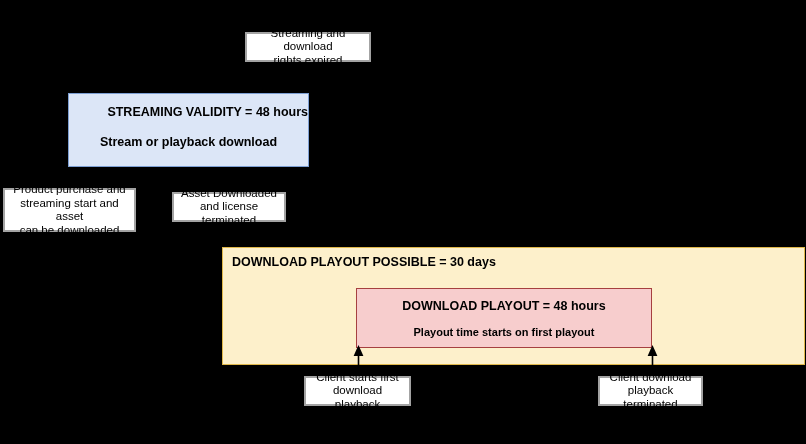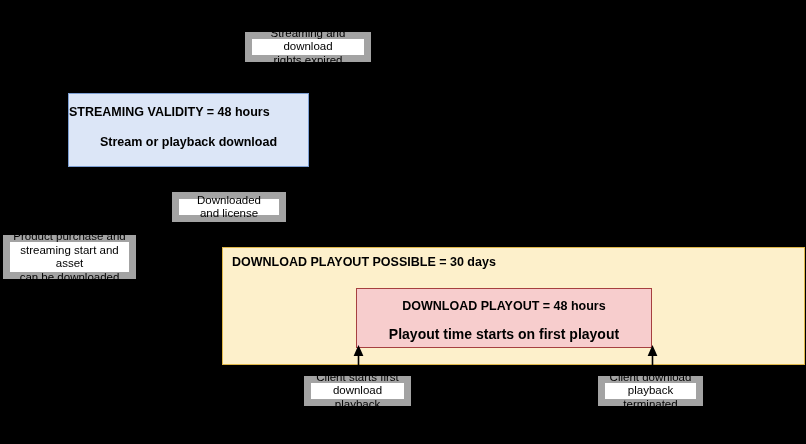--- a/index.html
+++ b/index.html
@@ -14,21 +14,21 @@
     background: #000000;
     font-family: "Liberation Sans", sans-serif;
     overflow: hidden;
   }
 
   
   .callout {
     position: absolute;
     background: #ffffff;
     color: #000000;
-    border: 7px solid #a3a3a3;
+    border: 2px solid #a3a3a3;
     box-sizing: border-box;
     font-size: 11.5px;
     line-height: 13.5px;
     text-align: center;
     display: flex;
     align-items: center;
     justify-content: center;
     padding: 2px 3px;
     white-space: pre-line;
   }
@@ -37,21 +37,21 @@
   .band-blue {
     position: absolute;
     background: #dce6f7;
     border: 1px solid #7d9fd3;
     box-sizing: border-box;
   }
   .band-blue .line1 {
     position: absolute;
     left: 0; right: 0;
     top: 11px;
-    text-align: left;
+    text-align: right;
     font-size: 12.5px;
     font-weight: bold;
     color: #000000;
   }
   .band-blue .line2 {
     position: absolute;
     left: 0; right: 0;
     top: 41px;
     text-align: center;
     font-size: 12.5px;
@@ -89,21 +89,21 @@
     text-align: center;
     font-size: 12.5px;
     font-weight: bold;
     color: #000000;
   }
   .band-pink .line2 {
     position: absolute;
     left: 0; right: 0;
     top: 37px;
     text-align: center;
-    font-size: 14px;
+    font-size: 11px;
     font-weight: bold;
     color: #000000;
   }
 
   
   .arrow {
     position: absolute;
   }
 </style>
 </head>
@@ -112,21 +112,21 @@
 <div id="canvas">
 
   <div class="callout" style="left:245px; top:32px; width:126px; height:30px;">Streaming and download
 rights expired</div>
 
   <div class="band-blue" style="left:68px; top:93px; width:241px; height:74px;">
     <div class="line1">STREAMING VALIDITY = 48 hours</div>
     <div class="line2">Stream or playback download</div>
   </div>
 
-  <div class="callout" style="left:3px; top:188px; width:133px; height:44px;margin-top:47px;">Product purchase and
+  <div class="callout" style="left:3px; top:188px; width:133px; height:44px;">Product purchase and
 streaming start and asset
 can be downloaded</div>
 
   <div class="callout" style="left:172px; top:192px; width:114px; height:30px;">Asset Downloaded
 and license terminated</div>
 
   <div class="band-cream" style="left:222px; top:247px; width:583px; height:118px;">
     <div class="title">DOWNLOAD PLAYOUT POSSIBLE = 30 days</div>
   </div>
 

